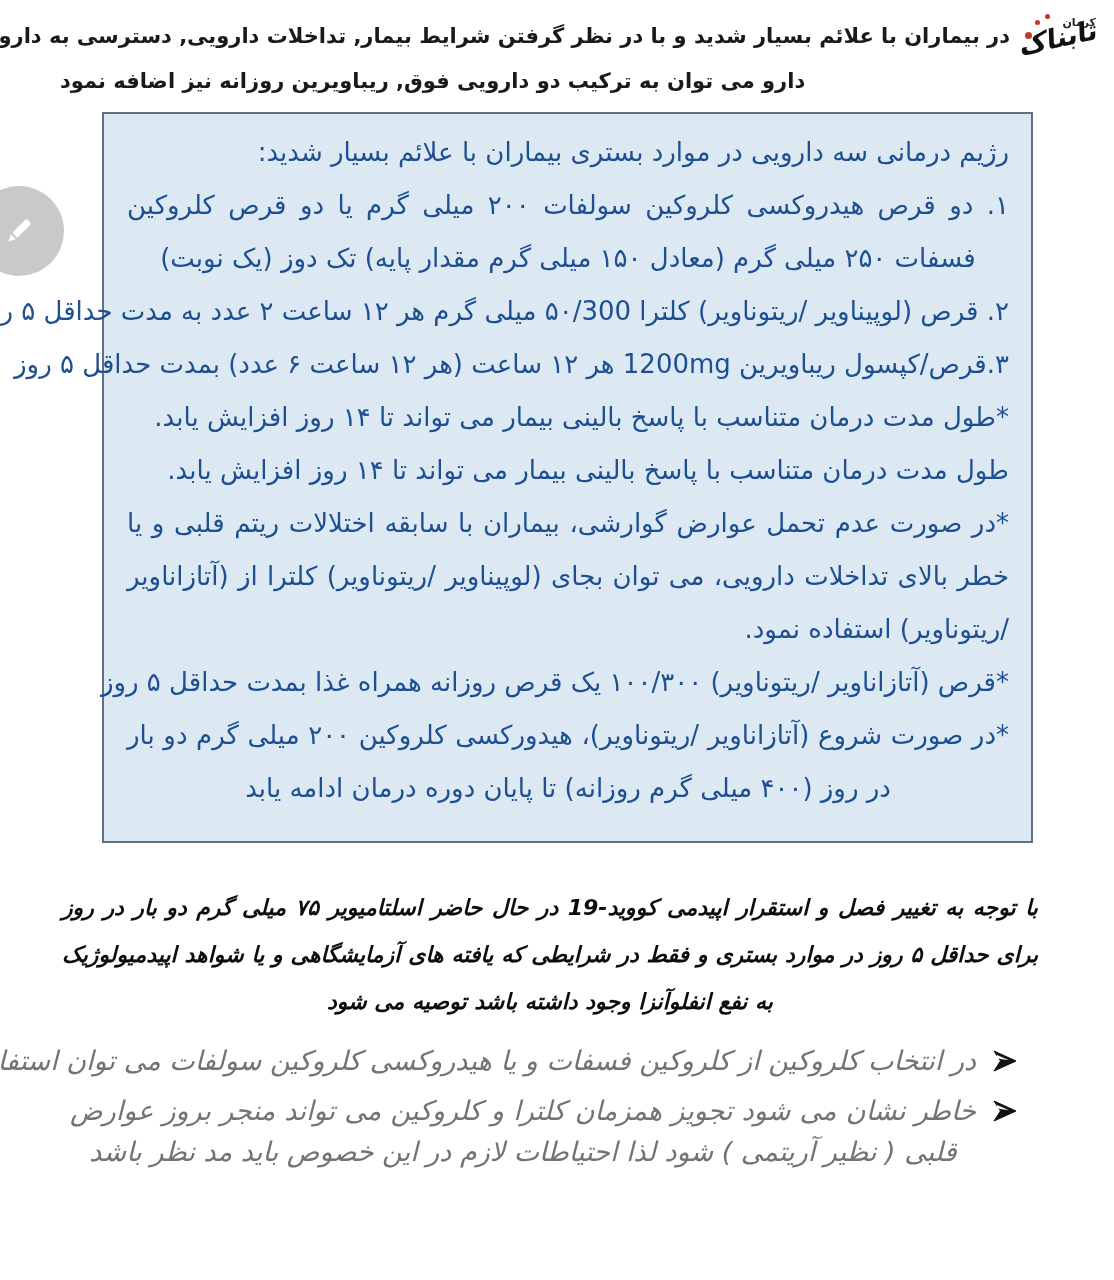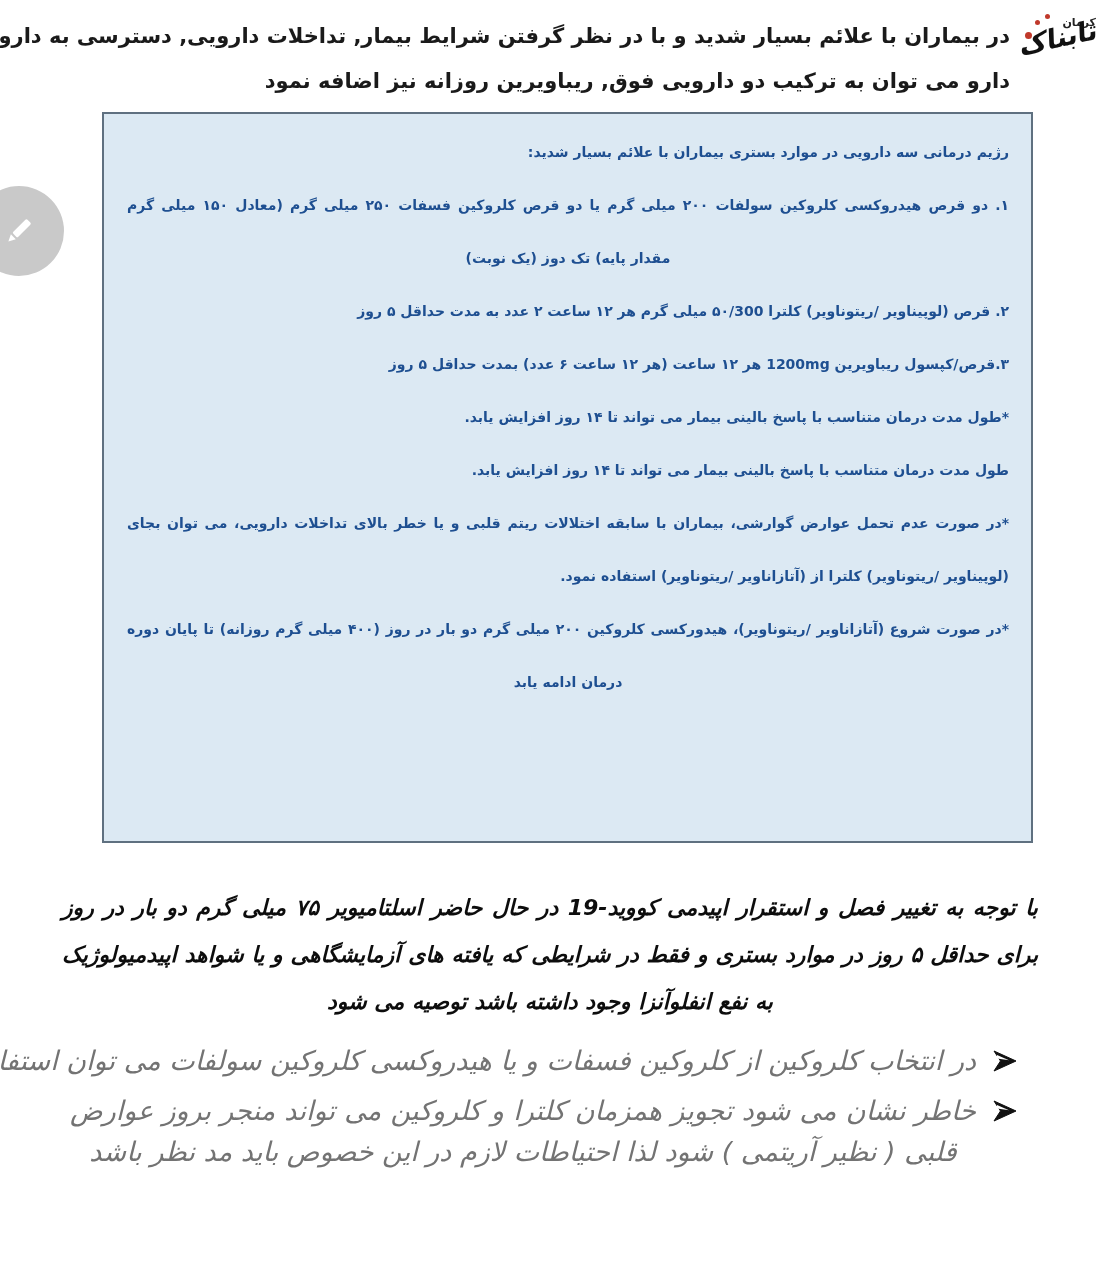--- a/index.html
+++ b/index.html
@@ -21,32 +21,32 @@
   .logo-sub{position:absolute;top:10px;right:6px;font-size:11px;font-weight:bold;color:#222;}
   .logo-dot{position:absolute;width:5px;height:5px;border-radius:50%;background:var(--logo-red);}
   .logo-dot.d1{top:8px;right:52px;}
   .logo-dot.d2{top:14px;right:62px;}
   .logo-dot.d3{top:26px;right:70px;width:7px;height:7px;}
 
   
   .intro{position:absolute;top:14px;right:104px;left:60px;color:var(--text);
          font-size:21px;font-weight:bold;line-height:45px;}
   .intro-line1{text-align:right;white-space:nowrap;}
-  .intro-line2{text-align:right;white-space:nowrap;}
+  .intro-line2{text-align:left;white-space:nowrap;}
 
   
   .edit-btn{position:absolute;left:-26px;top:186px;width:90px;height:90px;border-radius:50%;
             background:var(--btn-gray);border:none;cursor:pointer;display:flex;align-items:center;justify-content:center;}
   .edit-btn svg{display:block;}
 
   
   .regimen-box{position:absolute;left:102px;top:112px;width:931px;height:731px;box-sizing:border-box;
                background:var(--box-bg);border:2px solid var(--box-border);
                padding:12px 22px 10px 23px;color:var(--box-text);
-               font-size:14px;font-weight:bold;line-height:53px;}
+               font-size:26px;font-weight:normal;line-height:53px;}
   .box-line{text-align:right;white-space:nowrap;}
   .box-par{text-align:justify;}
   .center-last{text-align-last:center;}
   .combo{margin-top:6px;padding-right:10px;}
 
   
   .advisory{position:absolute;top:884px;right:76px;left:62px;color:#0d0d0d;
             font-size:22px;font-weight:bold;font-style:italic;line-height:47px;
             text-align:justify;text-align-last:center;}
 
@@ -88,20 +88,21 @@
   </button>
 
   <div class="regimen-box">
     <div class="box-line">رژیم درمانی سه دارویی در موارد بستری بیماران با علائم بسیار شدید:</div>
     <div class="box-par center-last">۱. دو قرص هیدروکسی کلروکین سولفات ۲۰۰ میلی گرم یا دو قرص کلروکین فسفات ۲۵۰ میلی گرم (معادل ۱۵۰ میلی گرم مقدار پایه) تک دوز (یک نوبت)</div>
     <div class="box-line">۲. قرص (لوپیناویر /ریتوناویر) کلترا ۵۰/300 میلی گرم هر ۱۲ ساعت ۲ عدد  به مدت حداقل ۵ روز</div>
     <div class="box-line">۳.قرص/کپسول ریباویرین  1200mg هر ۱۲ ساعت (هر ۱۲ ساعت ۶ عدد) بمدت حداقل ۵ روز</div>
     <div class="box-line">*طول مدت درمان متناسب با پاسخ بالینی بیمار می تواند تا ۱۴ روز افزایش یابد.</div>
     <div class="box-line">طول مدت درمان متناسب با پاسخ بالینی بیمار می تواند تا ۱۴ روز افزایش یابد.</div>
     <div class="box-par">*در صورت عدم تحمل عوارض گوارشی، بیماران با سابقه اختلالات ریتم قلبی و یا خطر بالای تداخلات دارویی، می توان بجای  (لوپیناویر /ریتوناویر) کلترا از (آتازاناویر /ریتوناویر) استفاده نمود.</div>
+    <div class="box-line">*قرص (آتازاناویر /ریتوناویر) ۱۰۰/۳۰۰ یک قرص روزانه همراه غذا بمدت حداقل ۵ روز</div>
     <div class="box-par center-last">*در صورت شروع (آتازاناویر /ریتوناویر)،  هیدورکسی کلروکین ۲۰۰ میلی گرم دو بار در روز (۴۰۰ میلی گرم روزانه) تا پایان دوره درمان ادامه یابد</div>
   </div>
 
   <div class="advisory">با توجه به تغییر فصل و استقرار اپیدمی کووید-19 در حال حاضر  اسلتامیویر  ۷۵ میلی گرم دو بار در روز برای حداقل ۵ روز در موارد بستری و  فقط در شرایطی که  یافته های آزمایشگاهی و  یا  شواهد اپیدمیولوژیک به نفع انفلوآنزا وجود داشته باشد توصیه می شود</div>
 
   <div class="bullets">
     <div class="bullet">
       <span class="bullet-arrow">
         <svg width="26" height="26" viewBox="0 0 26 26">
           <path d="M2 3 L24 13 L2 23 L8.5 13 Z" fill="#111" stroke="#111" stroke-width="1" stroke-linejoin="round"></path>

